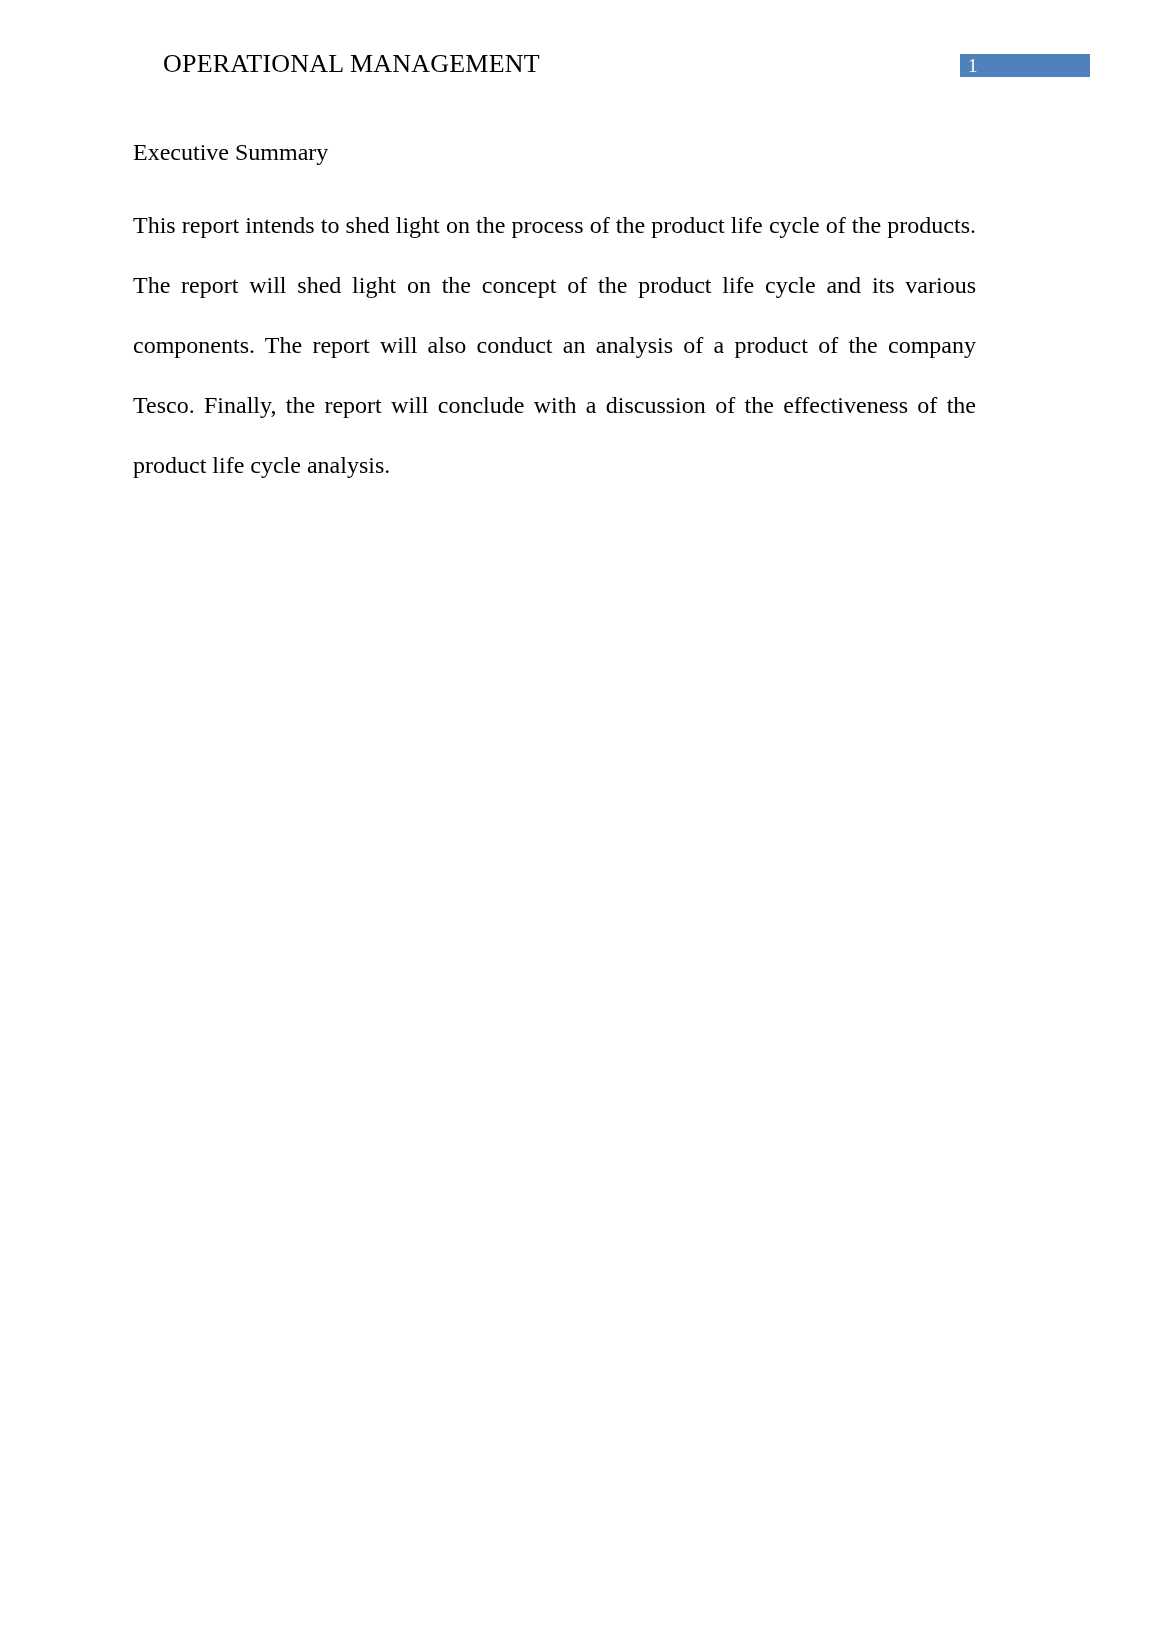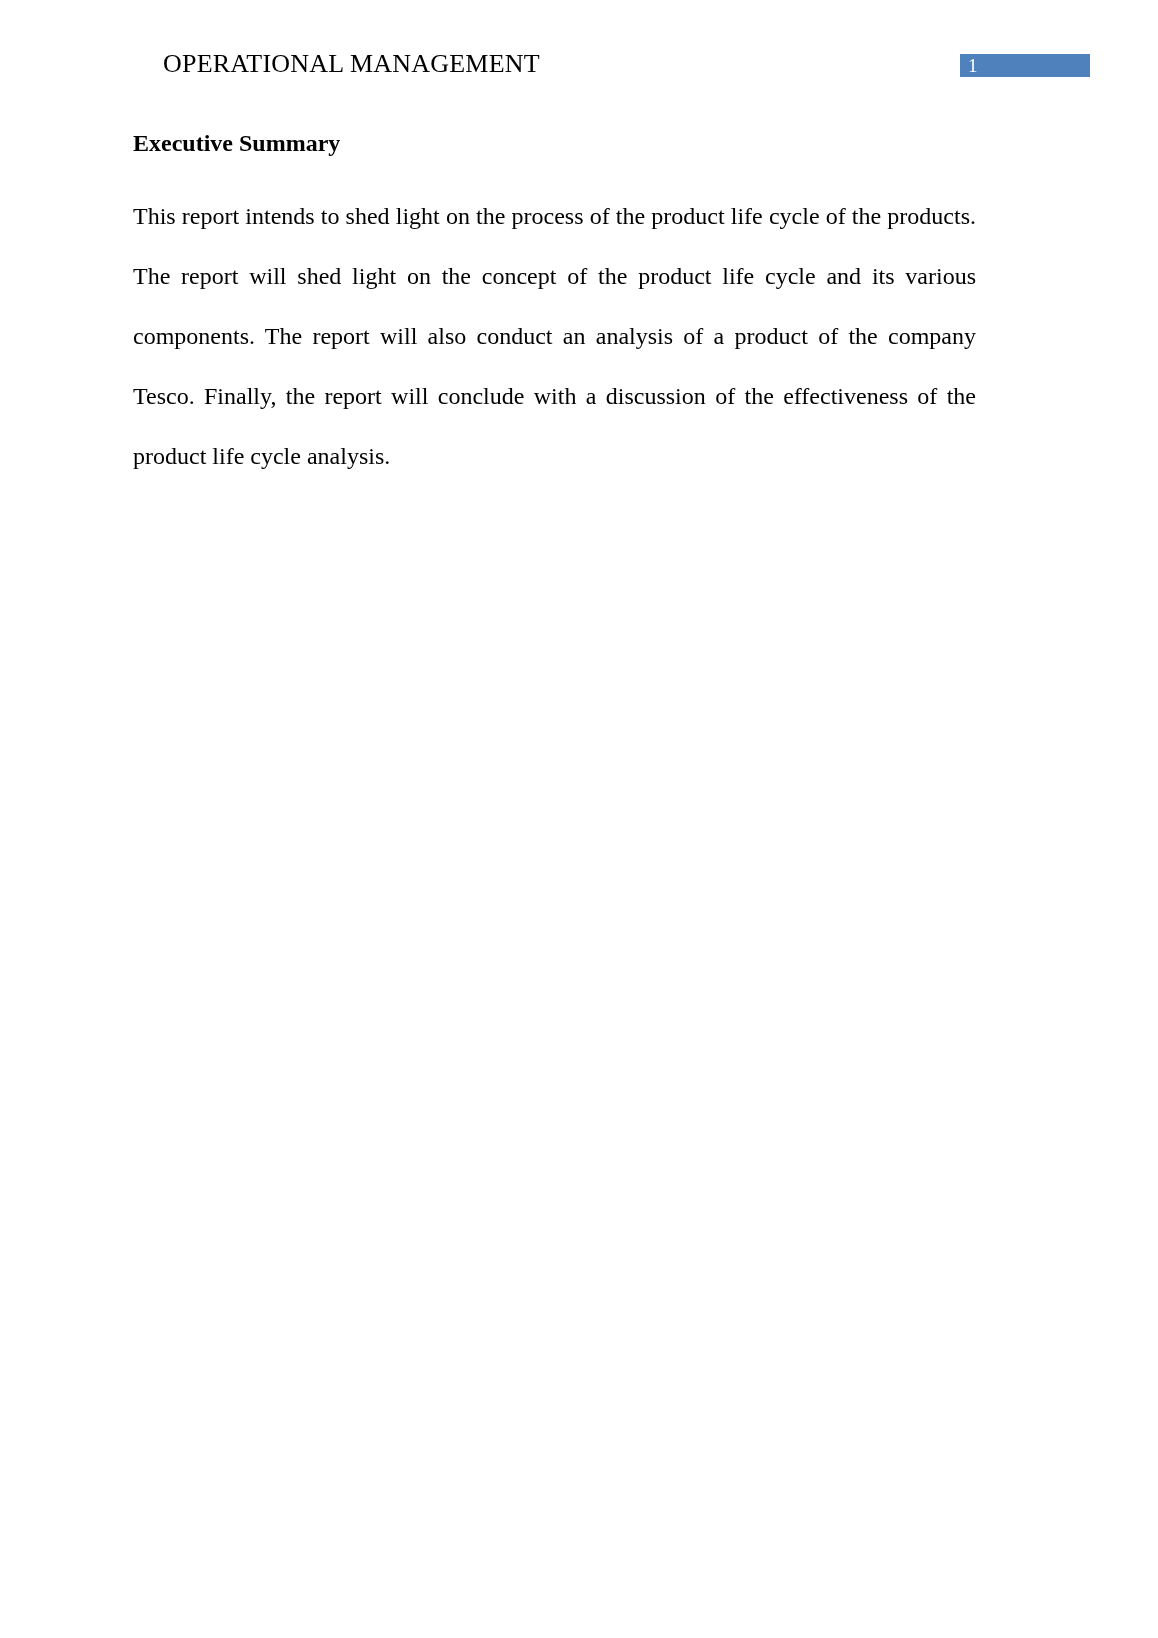--- a/index.html
+++ b/index.html
@@ -53,22 +53,22 @@
   }
   .content {
     position: absolute;
     left: 133px;
     top: 128px;
     width: 843px;
   }
   .section-heading {
     font-size: 24px;
     line-height: 30px;
-    margin: 0 0 28px 0;
-    font-weight: bold;
+    margin: 9px 0 28px 0;
+    font-weight: normal;
   }
   .body-paragraph {
     font-size: 24px;
     line-height: 60px;
     margin: 0;
     text-align: justify;
     text-justify: inter-word;
   }
 </style>
 </head>

